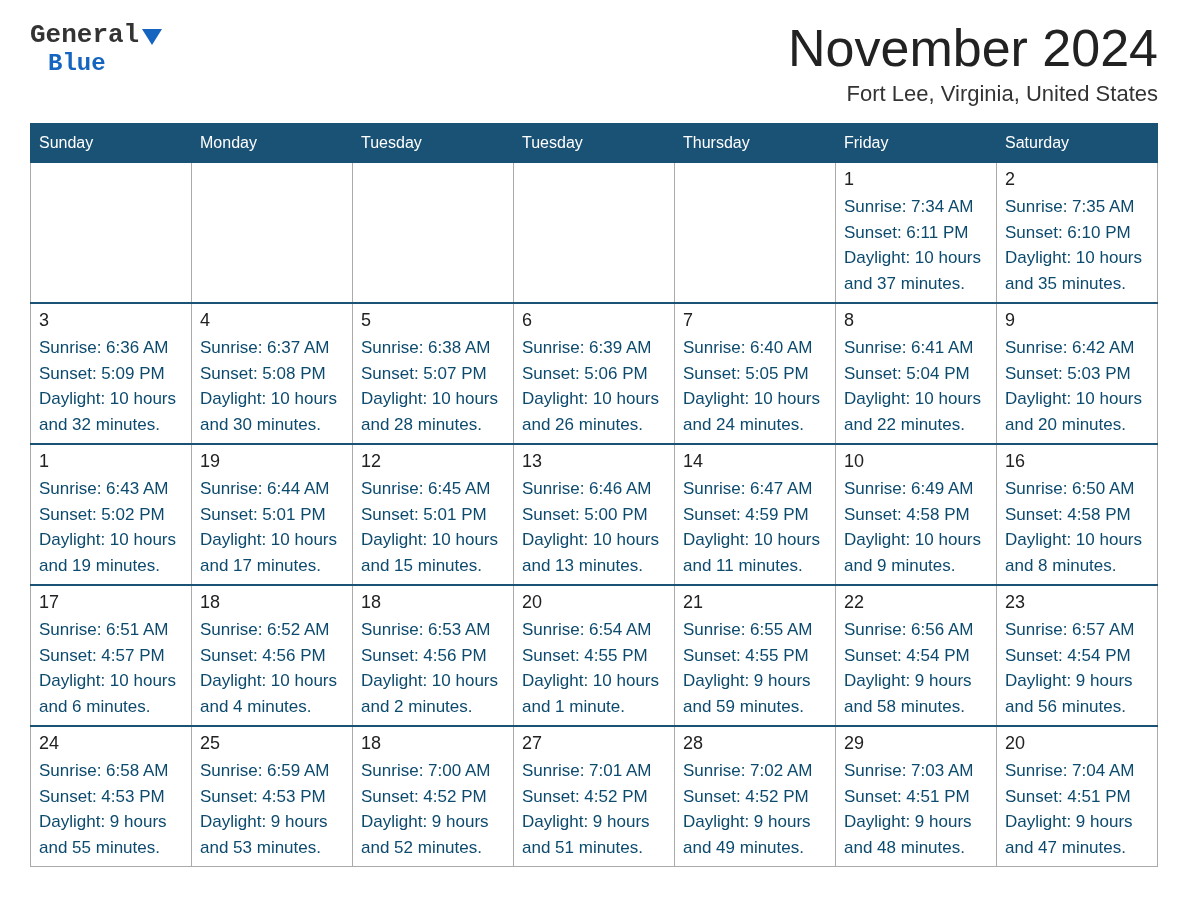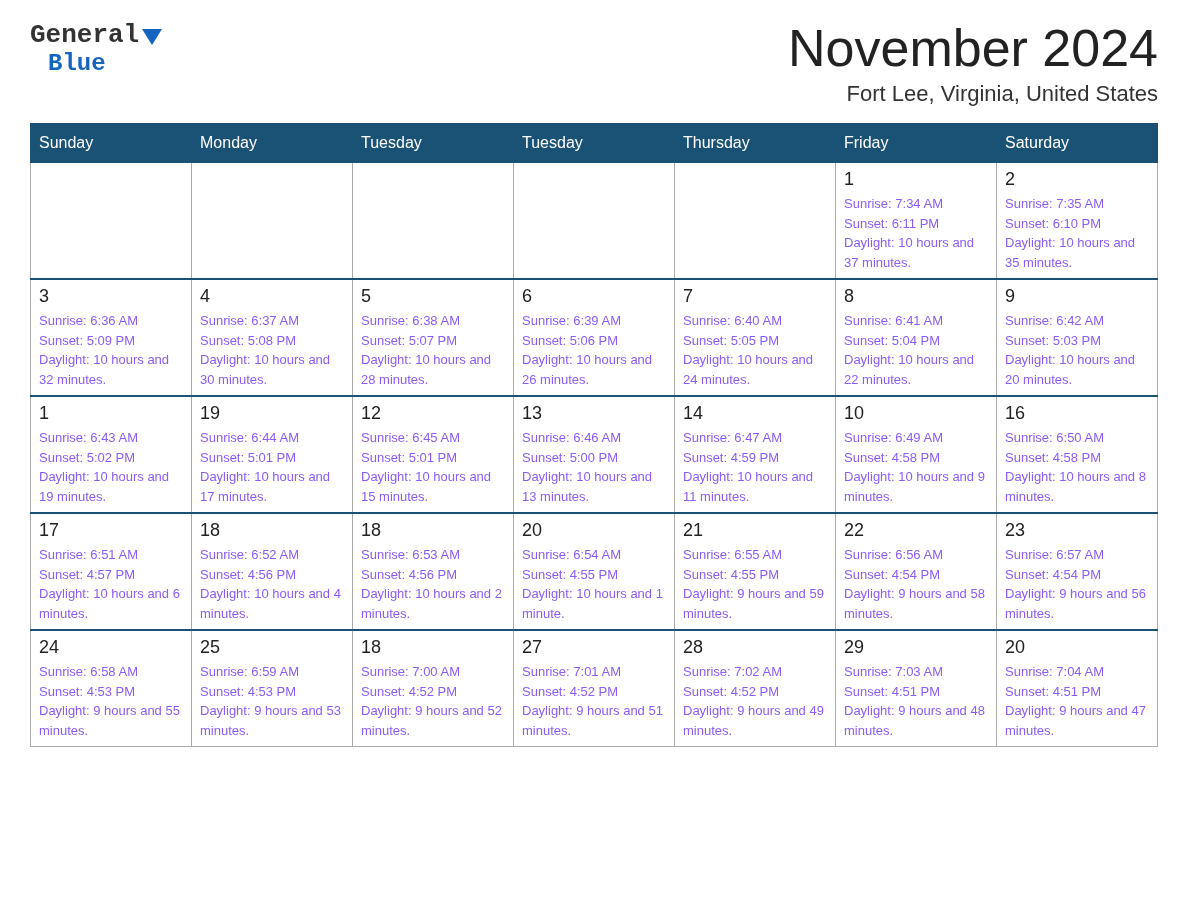--- a/index.html
+++ b/index.html
@@ -59,22 +59,22 @@
       min-height: 100px;
       background: #fff;
     }
     .day-number {
       font-size: 18px;
       font-weight: normal;
       color: #222;
       margin-bottom: 4px;
     }
     .day-info {
-      font-size: 13px;
-      color: #8b5cf6;
+      font-size: 17px;
+      color: #0c4a6e;
       line-height: 1.5;
     }
     .empty-cell {
       background: #f5f5f5;
     }
     .row-divider td {
       border-top: 2px solid #1a5276;
     }
   </style>
 </head>

